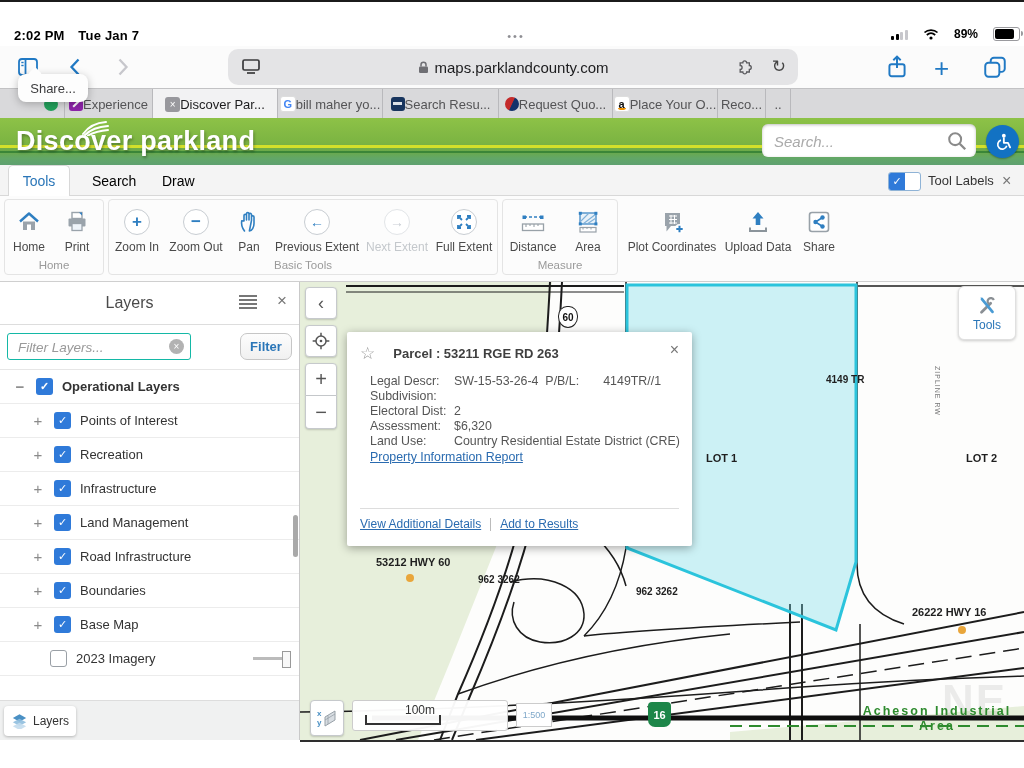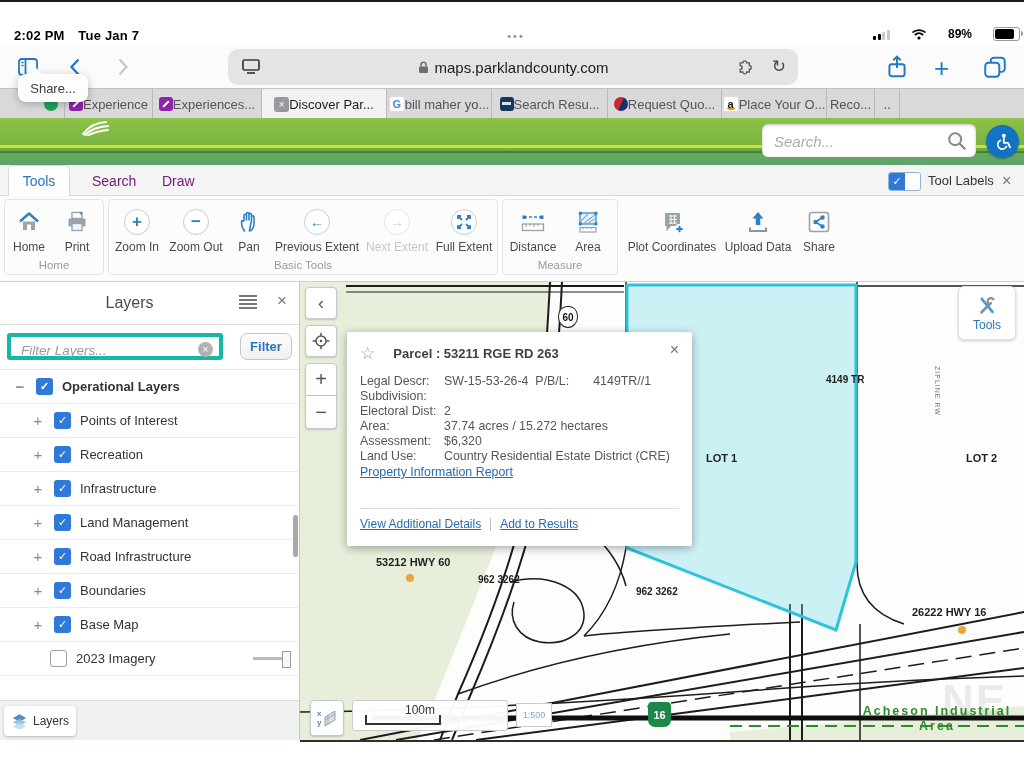--- a/index.html
+++ b/index.html
@@ -9,21 +9,21 @@
   svg{display:block;}
 
   
   .top-edge{top:0;left:0;width:1024px;height:2px;background:#1b1b1b;}
 
   
   .statusbar{top:26px;left:0;right:0;height:20px;font-size:13px;color:#000;font-weight:bold;}
   .sb-left{left:14px;top:2px;letter-spacing:.2px;}
   .sb-left .date{margin-left:10px;}
   .sb-dots{left:0;right:0;top:4px;text-align:center;color:#8e8e93;font-size:11px;letter-spacing:2px;font-weight:normal;}
-  .sb-right{right:12px;top:1px;display:flex;align-items:center;gap:21px;}
+  .sb-right{right:12px;top:1px;display:flex;align-items:center;gap:15px;}
   .bars{display:flex;align-items:flex-end;gap:1.5px;height:11px;}
   .bars i{width:3px;border-radius:1px;background:#000;display:block;}
   .bars i:nth-child(1){height:4px}.bars i:nth-child(2){height:6px}
   .bars i:nth-child(3){height:8px;background:#c7c7cc}.bars i:nth-child(4){height:10px;background:#c7c7cc}
   .battery{position:relative;width:25px;height:12px;border:1px solid #9a9a9e;border-radius:3px;}
   .battery b{position:absolute;left:1px;top:1px;bottom:1px;width:19px;background:#000;border-radius:2px;}
   .battery:after{content:"";position:absolute;right:-4px;top:3px;width:2px;height:5px;background:#9a9a9e;border-radius:0 2px 2px 0;}
 
   
   .navbar{top:46px;left:0;right:0;height:42px;background:#fbfbfb;}
@@ -70,21 +70,21 @@
   .hdr-search input{position:absolute;left:10px;top:4px;width:160px;height:24px;border:0;outline:none;
         font-family:"Liberation Sans",sans-serif;font-style:italic;font-size:15px;color:#555;background:transparent;}
   .hdr-search input::placeholder{color:#aaa;}
   .a11y{left:986px;top:7px;width:33px;height:33px;border-radius:50%;background:#1272c3;z-index:2;
         display:flex;align-items:center;justify-content:center;box-shadow:0 1px 2px rgba(0,0,0,.3);}
 
   
   .menubar{top:165px;left:0;right:0;height:31px;background:#f4f4f4;border-bottom:1px solid #d8d8d8;box-sizing:border-box;}
   .menu-tab{left:8px;top:0;width:62px;height:31px;background:#fff;border:1px solid #d8d8d8;border-bottom:none;
         border-radius:5px 5px 0 0;color:#2a76b8;font-size:14px;display:flex;align-items:center;justify-content:center;box-sizing:border-box;}
-  .menu-item{top:0;height:31px;display:flex;align-items:center;font-size:14px;color:#701a75;}
+  .menu-item{top:0;height:31px;display:flex;align-items:center;font-size:14px;color:#000000;}
   .toggle{left:888px;top:7px;width:31px;height:17px;border:1px solid #8fb3d6;border-radius:3px;background:#fff;overflow:hidden;display:flex;}
   .toggle .on{width:16px;height:17px;background:#2f7ad9;color:#fff;font-size:11px;display:flex;align-items:center;justify-content:center;}
   .toollabels{left:928px;top:0;height:31px;display:flex;align-items:center;font-size:13px;color:#333;}
   .mclose{left:1002px;top:0;height:31px;display:flex;align-items:center;font-size:16px;color:#777;}
 
   
   .ribbon{top:196px;left:0;right:0;height:86px;background:#fcfcfc;border-bottom:1px solid #cfcfcf;box-sizing:border-box;}
   .rgroup{position:absolute;top:3px;height:76px;border:1px solid #e4e4e4;border-radius:4px;box-sizing:border-box;}
   .rcaption{position:absolute;bottom:3px;left:0;right:0;text-align:center;font-size:11.5px;color:#9a9a9a;}
   .ritems{display:flex;padding-top:5px;}
@@ -98,21 +98,21 @@
 
   
   .panel{left:0;top:282px;width:300px;height:458px;background:#fff;border-right:1px solid #c9c9c9;box-sizing:border-box;}
   .p-header{position:relative;height:42px;border-bottom:1px solid #ddd;}
   .p-title{position:absolute;left:0;right:40px;top:0;height:42px;display:flex;align-items:center;justify-content:center;
       font-size:16px;color:#4a4a4a;}
   .hamb{position:absolute;right:42px;top:13px;width:18px;height:14px;}
   .hamb i{display:block;height:2px;background:#777;margin-bottom:2px;}
   .p-close{position:absolute;right:12px;top:9px;font-size:17px;color:#777;}
   .p-filter{position:relative;height:44px;border-bottom:1px solid #e6e6e6;}
-  .f-input{position:absolute;left:7px;top:8px;width:216px;height:27px;border:4px solid #14b8a6;border-radius:3px;box-sizing:border-box;background:#fff;}
+  .f-input{position:absolute;left:7px;top:8px;width:184px;height:27px;border:1px solid #14b8a6;border-radius:3px;box-sizing:border-box;background:#fff;}
   .f-input input{position:absolute;left:8px;top:3px;width:180px;height:19px;border:0;outline:none;background:transparent;
       font-family:"Liberation Sans",sans-serif;font-style:italic;font-size:13.5px;color:#555;}
   .f-input input::placeholder{color:#999;}
   .f-clear{position:absolute;right:6px;top:5px;width:15px;height:15px;border-radius:50%;background:#b2b2b2;color:#fff;
       font-size:10px;display:flex;align-items:center;justify-content:center;}
   .f-btn{position:absolute;left:240px;top:8px;width:52px;height:27px;border:1px solid #c6c6c6;border-radius:7px;
       background:linear-gradient(#fdfdfd,#f0f0f0);color:#2a76b8;font-weight:bold;font-size:13px;
       display:flex;align-items:center;justify-content:center;box-sizing:border-box;}
   .trow{position:relative;height:33px;border-bottom:1px solid #ececec;display:flex;align-items:center;font-size:13px;color:#333;}
   .exp{width:16px;text-align:center;color:#8a8a8a;font-size:15px;flex:0 0 auto;}
@@ -142,21 +142,21 @@
   .iwant{left:46px;top:5px;width:114px;height:38px;background:#1f78c1;border-radius:6px;color:#fff;font-size:16px;
       display:flex;align-items:center;justify-content:center;box-shadow:0 1px 3px rgba(0,0,0,.3);}
   .tools-btn{right:8px;top:4px;width:56px;height:52px;background:#fff;border:1px solid #e0e0e0;border-radius:6px;
       box-shadow:0 1px 3px rgba(0,0,0,.2);display:flex;flex-direction:column;align-items:center;justify-content:center;gap:2px;
       color:#2a76b8;font-size:12px;position:absolute;}
   .popup{left:47px;top:50px;width:345px;height:214px;background:#fff;box-shadow:0 2px 10px rgba(0,0,0,.35);border-radius:2px;}
   .pp-head{position:relative;padding:11px 14px 0 13px;display:flex;align-items:center;gap:9px;}
   .pp-star{color:#9a9a9a;font-size:17px;}
   .pp-title{font-size:13px;font-weight:bold;color:#3f3f3f;margin-left:9px;}
   .pp-x{position:absolute;right:13px;top:9px;color:#777;font-size:16px;}
-  .pp-body{padding:10px 14px 0 13px;}
+  .pp-body{padding:10px 14px 0 13px;margin-left:10px;}
   .pp-row{display:flex;font-size:12.4px;color:#555;line-height:15px;}
   .pp-row .l{width:84px;flex:0 0 auto;}
   .pp-row .v{white-space:pre;}
   .pp-link{margin-top:1px;font-size:12.4px;color:#2a6bb0;text-decoration:underline;}
   .pp-div{position:absolute;left:13px;right:13px;top:176px;border-top:1px solid #ddd;}
   .pp-foot{position:absolute;left:13px;top:185px;display:flex;align-items:center;font-size:12px;}
   .pp-foot a{color:#2a6bb0;text-decoration:underline;}
   .vsep{width:1px;height:13px;background:#bbb;margin:0 9px;}
   .scalebox{left:52px;top:418px;width:156px;height:31px;background:rgba(255,255,255,.96);border:1px solid #ccc;border-radius:3px;
       position:absolute;box-sizing:border-box;}
@@ -249,24 +249,20 @@
 
   <div class="abs tabbar">
     <div class="tab" style="width:65px;justify-content:flex-end;padding-right:6px">
       <span class="fav site-green"></span>
       <span></span>
     </div>
     <div class="tab" style="width:88px">
       <span class="fav purple-square"></span>
       <span>Experience</span>
     </div>
-    <div class="tab" style="width:109px">
-      <span class="fav purple-square"></span>
-      <span>Experiences...</span>
-    </div>
     <div class="tab active" style="width:125px">
       <span class="fav close-btn">×</span>
       <span>Discover Par...</span>
     </div>
     <div class="tab" style="width:105px">
       <span class="fav google">G</span>
       <span>bill maher yo...</span>
     </div>
     <div class="tab" style="width:116px">
       <span class="fav navy"></span>
@@ -287,20 +283,21 @@
       <span>..</span>
     </div>
   </div>
 
   <div class="abs gheader">
     <div class="stripe-y"></div>
     <div class="stripe-g"></div>
     <svg class="abs" style="left:80px;top:2px;z-index:2" width="34" height="16" viewBox="0 0 34 16">
       <path d="M3 14 Q11 3 26 2 M5 15 Q13 7 28 6 M8 15.5 Q16 11 28 10" stroke="#fff" stroke-width="2" fill="none" stroke-linecap="round"></path>
     </svg>
+    <div class="abs logo">Discover parkland</div>
     <div class="abs hdr-search">
       <input type="text" placeholder="Search..." style="">
       <svg class="abs" style="right:8px;top:6px" width="22" height="22" viewBox="0 0 24 24">
         <circle cx="10" cy="10" r="6.5" fill="none" stroke="#8a8a8a" stroke-width="2.2"></circle>
         <line x1="15" y1="15" x2="21" y2="21" stroke="#8a8a8a" stroke-width="2.6"></line>
       </svg>
     </div>
     <div class="abs a11y">
       <svg width="20" height="20" viewBox="0 0 24 24">
         <circle cx="13" cy="4.5" r="2.3" fill="#fff"></circle>
@@ -637,24 +634,20 @@
           </div>
         <div class="pp-row">
             <span class="l">Subdivision:</span>
             <span class="v"></span>
           </div>
         <div class="pp-row">
             <span class="l">Electoral Dist:</span>
             <span class="v">2</span>
           </div>
         <div class="pp-row">
-            <span class="l">Area:</span>
-            <span class="v">37.74 acres / 15.272 hectares</span>
-          </div>
-        <div class="pp-row">
             <span class="l">Assessment:</span>
             <span class="v">$6,320</span>
           </div>
         <div class="pp-row">
             <span class="l">Land Use:</span>
             <span class="v">Country Residential Estate District (CRE)</span>
           </div>
         <div class="pp-link">Property Information Report</div>
       </div>
       <div class="pp-div"></div>

